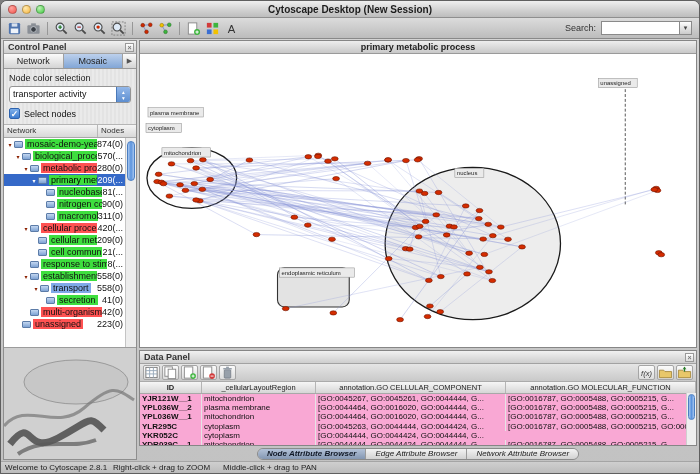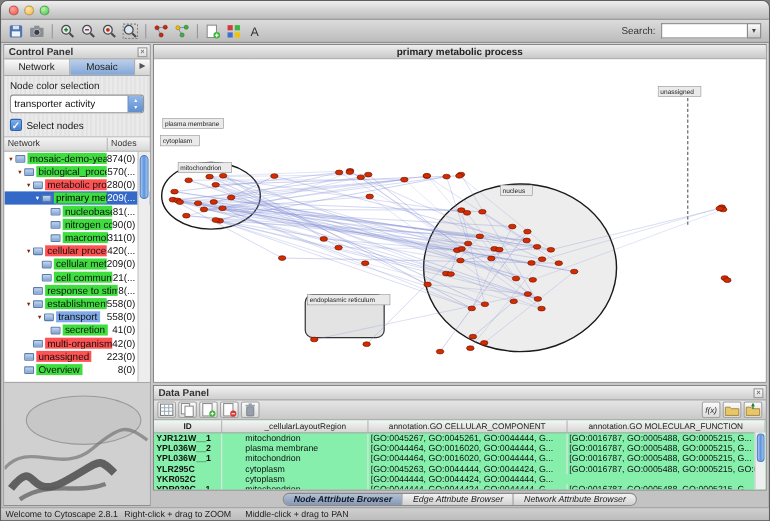--- a/index.html
+++ b/index.html
@@ -74,29 +74,29 @@
              font-size:9px;font-weight:bold;color:#222;line-height:12px;}
   .net-canvas{flex:1;position:relative;background:#fff;}
   .net-canvas svg{position:absolute;left:0;top:0;width:100%;height:100%;}
   
   .dpanel{flex:0 0 96px;border:1px solid #868686;background:#d8d8d8;display:flex;flex-direction:column;min-height:0;}
   .dp-toolbar{flex:0 0 18px;display:flex;align-items:center;gap:2px;padding:0 3px;
               background:linear-gradient(#e5e5e5,#c9c9c9);border-bottom:1px solid #ababab;}
   .dp-btn{width:17px;height:15px;border:1px solid #a5a5a5;border-radius:2px;background:linear-gradient(#fbfbfb,#dcdcdc);
           display:flex;align-items:center;justify-content:center;}
   .dp-spacer{flex:1;}
-  .dtable{flex:1;background:#86efac;position:relative;overflow:hidden;display:flex;flex-direction:column;min-height:0;}
+  .dtable{flex:1;background:#f9a8d4;position:relative;overflow:hidden;display:flex;flex-direction:column;min-height:0;}
   .dt-head{flex:0 0 11px;display:flex;background:linear-gradient(#f6f6f6,#d6d6d6);border-bottom:1px solid #a8a8a8;
            font-size:7.5px;color:#222;}
   .dt-head>div{border-right:1px solid #b5b5b5;text-align:center;line-height:11px;overflow:hidden;white-space:nowrap;}
   .dt-body{flex:1;overflow:hidden;}
   .dt-row{display:flex;height:9.2px;font-size:8px;line-height:9.2px;color:#111;}
   .dt-row>div{border-right:1px solid #e4e4e4;padding:0 2px;overflow:hidden;white-space:nowrap;}
   .cid{flex:0 0 62px;font-weight:bold;}
-  .creg{flex:0 0 114px;margin-left:19px;}
+  .creg{flex:0 0 114px;}
   .ccomp{flex:1 1 0;}
   .cfunc{flex:1 1 0;}
   .dt-scroll{position:absolute;right:0;top:11px;bottom:0;width:10px;background:#efefef;border-left:1px solid #cfcfcf;}
   .dt-thumb{margin:1px;height:26px;border-radius:4px;border:1px solid #4a7ec2;
             background:linear-gradient(90deg,#a6c6f0,#5b93dd 50%,#a6c6f0);}
   
   .attr-tabs{flex:0 0 12px;display:flex;justify-content:center;align-items:center;}
   .seg{height:12px;display:flex;border:1px solid #8a8a8a;border-radius:6px;overflow:hidden;font-style:italic;}
   .seg-item{font-size:8px;line-height:10px;padding:0 9px;background:linear-gradient(#f3f3f3,#d2d2d2);
             border-right:1px solid #9b9b9b;color:#222;white-space:nowrap;}
@@ -113,20 +113,21 @@
 <body>
 
 <div class="window">
 
   <div class="titlebar">
     <div class="lights">
       <div class="light red"></div>
       <div class="light yellow"></div>
       <div class="light green"></div>
     </div>
+    <div class="titletext">Cytoscape Desktop (New Session)</div>
   </div>
 
   <div class="toolbar">
     <div class="tb-icons" id="tb-icons">
         <div class="tbicon">
           <svg width="15" height="15" viewBox="0 0 16 16">
             <rect x="2" y="2" width="12" height="12" rx="1.5" fill="#4f74ad"></rect>
             <rect x="5" y="2.5" width="6" height="3.5" fill="#d7e1ef"></rect>
             <rect x="4" y="8" width="8" height="5" fill="#eef3fa"></rect>
           </svg>
@@ -338,26 +339,20 @@
               <span class="tri"></span>
               <span class="folder"></span>
               <span class="tlabel" style="background: rgb(255, 82, 82);">multi-organism pro...</span>
               <span class="tcount">42(0)</span>
             </div>
             <div class="trow" style="padding-left: 10px;">
               <span class="tri"></span>
               <span class="folder"></span>
               <span class="tlabel" style="background: rgb(255, 82, 82);">unassigned</span>
               <span class="tcount">223(0)</span>
-            </div>
-            <div class="trow" style="padding-left: 10px;">
-              <span class="tri"></span>
-              <span class="folder"></span>
-              <span class="tlabel" style="background: rgb(62, 222, 62);">Overview</span>
-              <span class="tcount">8(0)</span>
             </div>
           </div>
         <div class="tree-scroll">
           <div class="tree-thumb"></div>
         </div>
       </div>
       <div class="birdseye">
         <svg viewBox="0 0 132 112" width="132" height="112">
           <rect x="0" y="0" width="132" height="112" fill="#d0d0d0"></rect>
           <ellipse cx="72" cy="34" rx="52" ry="22" fill="#c7c7c7" stroke="#9a9a9a" stroke-width="1"></ellipse>

